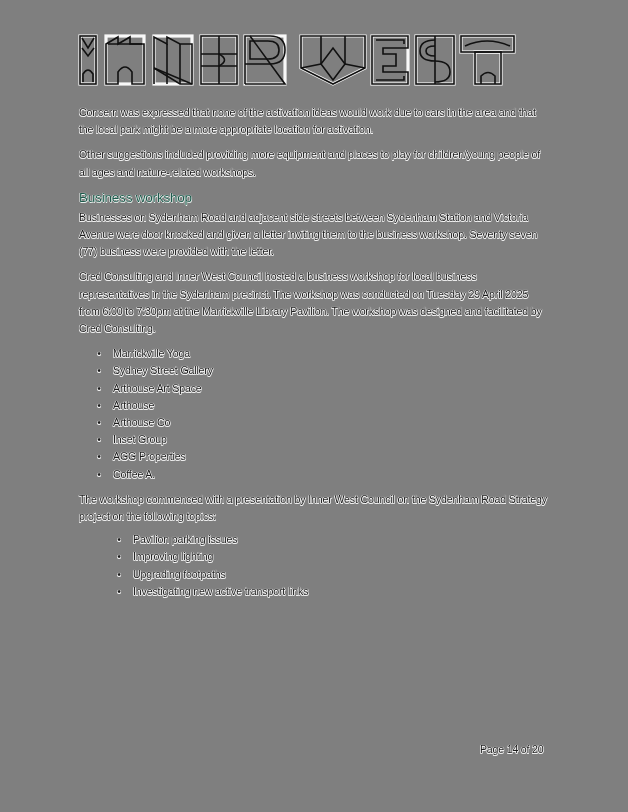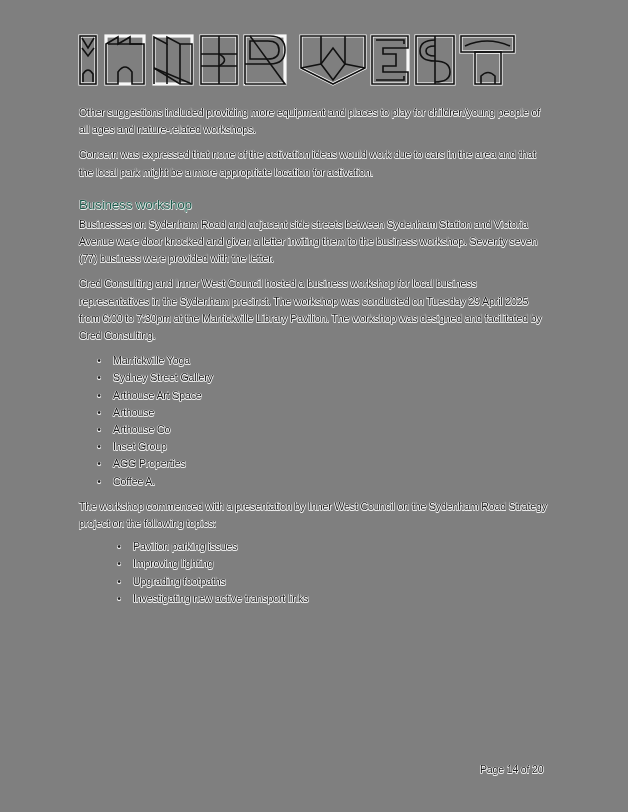--- a/index.html
+++ b/index.html
@@ -30,21 +30,21 @@
     width: 470px;
     font-size: 10.6px;
     line-height: 17.2px;
     letter-spacing: -0.15px;
   }
   .content p { margin: 0 0 8px 0; }
   .heading {
     font-size: 13.5px;
     line-height: 18px;
     color: #1e5a4c;
-    margin: 15px 0 2px 0;
+    margin: 8px 0 2px 0;
     letter-spacing: -0.2px;
     text-shadow:
       0 0 1px #ffffff,
       0.5px 0.5px 0 #e8f2ee,
       -0.5px -0.5px 0 #e8f2ee;
   }
   ul.list {
     list-style: none;
     margin: 4px 0 8px 0;
     padding: 0 0 0 14px;
@@ -56,21 +56,21 @@
   }
   ul.list li .bullet {
     position: absolute;
     left: 0; top: 0;
     width: 12px;
     text-align: center;
   }
   ul.list.topics { padding-left: 34px; margin-top: 6px; }
   .footer {
     position: absolute;
-    left: 480px; top: 763px;
+    left: 480px; top: 743px;
     font-size: 10.6px;
     letter-spacing: -0.2px;
   }
 </style>
 </head>
 <body>
 
 <div class="logo">
   <svg width="438" height="52" viewBox="0 0 438 52" fill="none" stroke-linejoin="miter">
     <g stroke="#ffffff" stroke-width="3.2" opacity="0.95">
@@ -137,22 +137,22 @@
 
       <rect x="383" y="2" width="53" height="16"></rect>
       <path d="M387 12 Q409 2 432 12"></path>
       <rect x="397" y="18" width="26" height="32"></rect>
       <path d="M403 50 V42 Q410 35 417 42 V50"></path>
     </g>
   </svg>
 </div>
 
 <div class="content">
+  <p class="halo">Concern was expressed that none of the activation ideas would work due to cars in the area and that the local park might be a more appropriate location for activation.</p>
   <p class="halo">Other suggestions included providing more equipment and places to play for children/young people of all ages and nature-related workshops.</p>
-  <p class="halo">Concern was expressed that none of the activation ideas would work due to cars in the area and that the local park might be a more appropriate location for activation.</p>
 
   <div class="heading">Business workshop</div>
 
   <p class="halo">Businesses on Sydenham Road and adjacent side streets between Sydenham Station and Victoria Avenue were door knocked and given a letter inviting them to the business workshop. Seventy seven (77) business were provided with the letter.</p>
   <p class="halo">Cred Consulting and Inner West Council hosted a business workshop for local business representatives in the Sydenham precinct. The workshop was conducted on Tuesday 29 April 2025 from 6:00 to 7:30pm at the Marrickville Library Pavilion. The workshop was designed and facilitated by Cred Consulting.</p>
 
   <ul class="list halo">
     <li><span class="bullet">•</span><span>Marrickville Yoga</span></li>
     <li><span class="bullet">•</span><span>Sydney Street Gallery</span></li>
     <li><span class="bullet">•</span><span>Arthouse Art Space</span></li>

